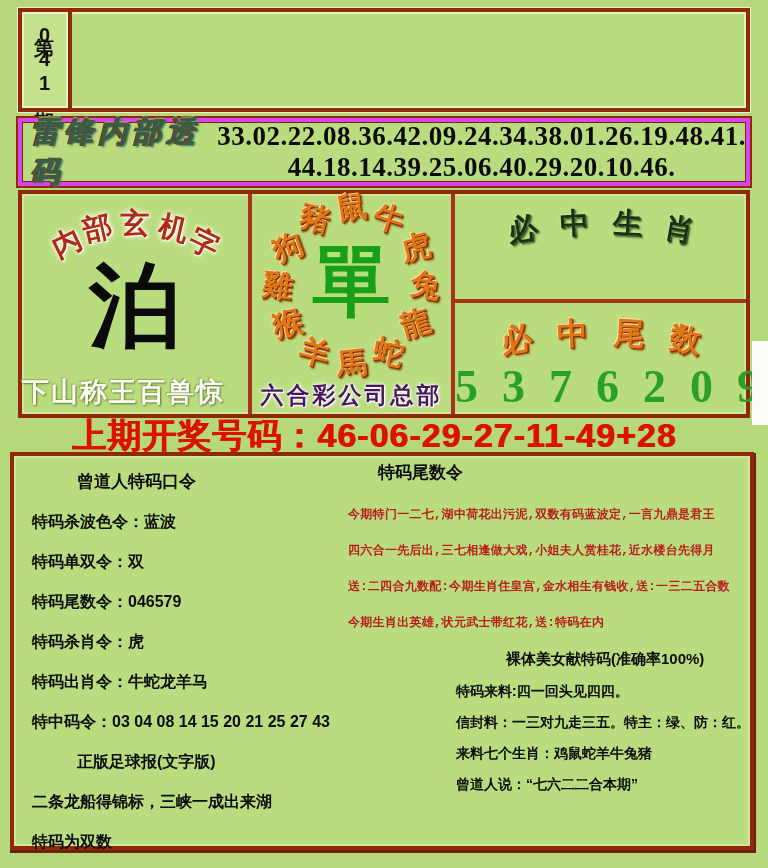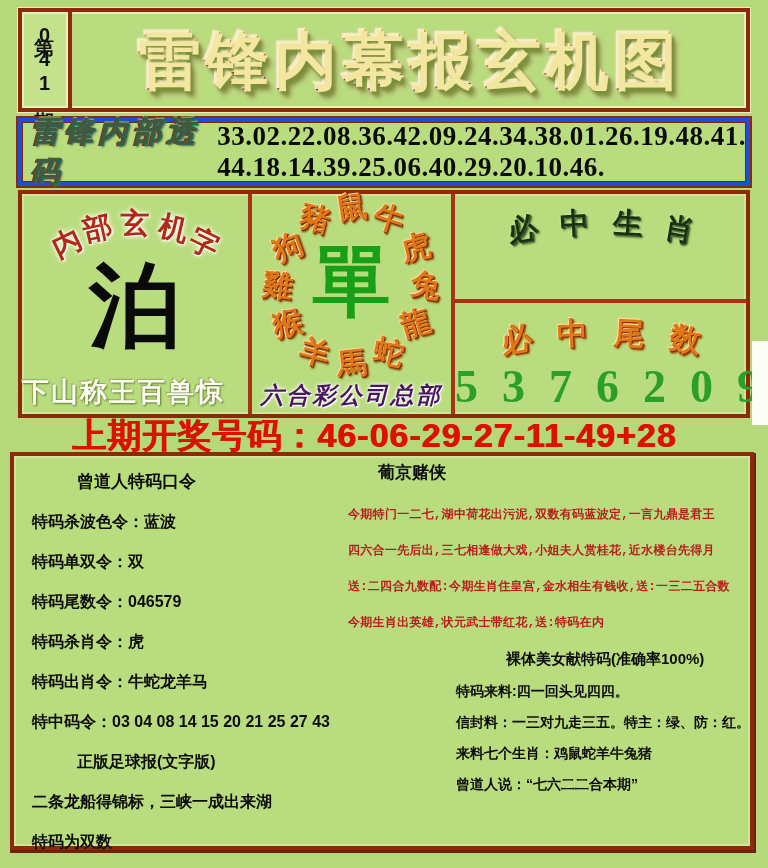--- a/index.html
+++ b/index.html
@@ -38,32 +38,32 @@
       background:linear-gradient(#f0a818 8%, #d4500a 45%, #8b1a70 85%);
       -webkit-background-clip:text; background-clip:text;
       color:transparent; -webkit-text-fill-color:transparent;
       filter:drop-shadow(3px 4px 2px #7c8f3a) drop-shadow(0 0 1px #f7edc2);
     }
   }
 
   
   .numbers-box{
     position:absolute; left:18px; top:118px; width:732px; height:68px;
-    border:4px solid #1d4ed8; background:#b9dc7e;
+    border:4px solid #d946ef; background:#b9dc7e;
     box-shadow: inset 0 0 0 1px #7a2208, 0 0 0 2px #8e2a0a;
     display:flex; align-items:center;
   }
   .transmit-label{
     width:232px; padding-left:8px;
     font-family:"Liberation Serif","DejaVu Serif",serif;
     font-size:29px; font-weight:bold; font-style:italic; letter-spacing:5px;
     color:#44583c;
     text-shadow: 1px 1px 0 #1a6a6a, -1px 1px 0 #8a2a0a, 0 -1px 0 #9fb86a, 2px 2px 2px #5a6a40;
   }
-  .transmit-lines{ flex:1; }
+  .transmit-lines{ flex:1;text-align:center; }
   .transmit-line{
     font-family:"Liberation Serif","DejaVu Serif",serif;
     font-size:27px; font-weight:bold; color:#0b0b0b; line-height:31px; letter-spacing:0.5px;
   }
 
   
   .middle-band{
     position:absolute; left:18px; top:190px; width:732px; height:228px;
     border:4px solid #8e2a0a; display:flex; background:#b9dc7e;
     box-shadow: inset 0 0 0 2px #cfe69a;
@@ -117,21 +117,21 @@
   .ring span:nth-child(11){ left:36px; top:54px;  transform:translate(-50%,-50%) rotate(-20deg); }
   .ring span:nth-child(12){ left:63px; top:25px;  transform:translate(-50%,-50%) rotate(14deg); }
   .big-char-center{
     position:absolute; left:50%; top:88px; transform:translate(-50%,-50%);
     font-family:"Liberation Serif","DejaVu Serif",serif;
     font-size:78px; font-weight:bold; color:#17a017; line-height:1;
   }
   .panel-caption-center{
     position:absolute; left:0; bottom:3px; width:100%; text-align:center;
     font-family:"Liberation Serif","DejaVu Serif",serif;
-    font-size:23px; font-weight:bold; font-style:italic; color:#4a1560; letter-spacing:3px;
+    font-size:23px; font-weight:bold; color:#4a1560; letter-spacing:3px;
     text-shadow:0 0 3px #ffffff,0 0 5px #ffffff,1px 1px 0 #fff;
   }
 
   .sub-box-top{ height:109px; border-bottom:4px solid #a83418; position:relative; }
   .sub-box-bottom{ flex:1; position:relative; }
   .arch-dark span{
     font-family:"Liberation Serif","DejaVu Serif",serif;
     font-size:29px; color:#15330f; margin:0 12px;
     text-shadow:0 0 3px #d8f0a0, 1px 1px 0 #000, 2px 2px 2px #3a5a1a;
   }
@@ -184,23 +184,20 @@
   .scan-artifact{ position:absolute; right:0; top:341px; width:16px; height:84px; background:#fdfdf8; }
 </style>
 </head>
 <body>
 
 <div class="page">
 
   <div class="header-box">
     <div class="issue-cell">
       <div class="issue-text">第041期</div>
-    </div>
-    <div class="title-cell">
-      <div class="main-title">雷锋内幕报玄机图</div>
     </div>
   </div>
 
   <div class="numbers-box">
     <div class="transmit-label">雷锋内部透码</div>
     <div class="transmit-lines">
       <div class="transmit-line">33.02.22.08.36.42.09.24.34.38.01.26.19.48.41.</div>
       <div class="transmit-line">44.18.14.39.25.06.40.29.20.10.46.</div>
     </div>
   </div>
@@ -269,21 +266,21 @@
       <div class="bold-line">特码尾数令：046579</div>
       <div class="bold-line">特码杀肖令：虎</div>
       <div class="bold-line">特码出肖令：牛蛇龙羊马</div>
       <div class="bold-line">特中码令：03 04 08 14 15 20 21 25 27 43</div>
       <div class="bold-line sub-title">正版足球报(文字版)</div>
       <div class="bold-line">二条龙船得锦标，三峡一成出来湖</div>
       <div class="bold-line">特码为双数</div>
 
     </div>
     <div class="col-right">
-      <div class="bold-line list-title">葡京赌侠</div>
+      <div class="bold-line list-title">特码尾数令</div>
       <div class="verse">今期特门一二七,湖中荷花出污泥,双数有码蓝波定,一言九鼎是君王</div>
       <div class="verse">四六合一先后出,三七相逢做大戏,小姐夫人赏桂花,近水楼台先得月</div>
       <div class="verse">送:二四合九数配:今期生肖住皇宫,金水相生有钱收,送:一三二五合数</div>
       <div class="verse">今期生肖出英雄,状元武士带红花,送:特码在内</div>
       <div class="bold-line sub-title">裸体美女献特码(准确率100%)</div>
       <div class="bold-line tip-line">特码来料:四一回头见四四。</div>
       <div class="bold-line tip-line">信封料：一三对九走三五。特主：绿、防：红。</div>
       <div class="bold-line tip-line">来料七个生肖：鸡鼠蛇羊牛兔猪</div>
       <div class="bold-line tip-line">曾道人说：“七六二二合本期”</div>
     </div>

